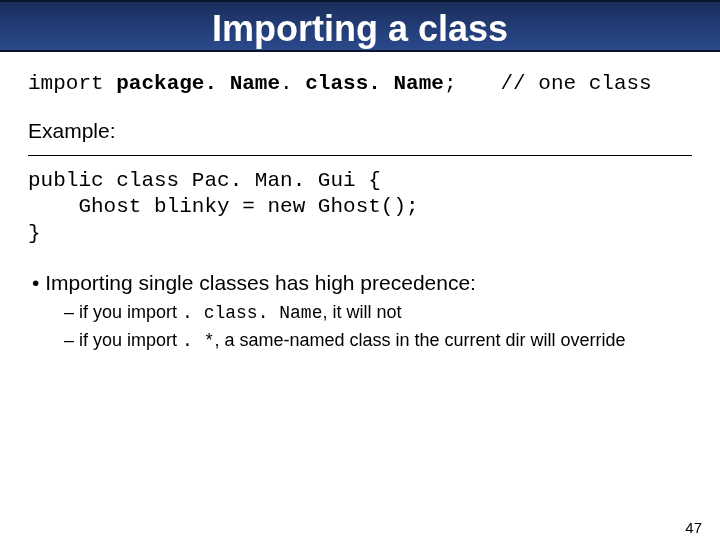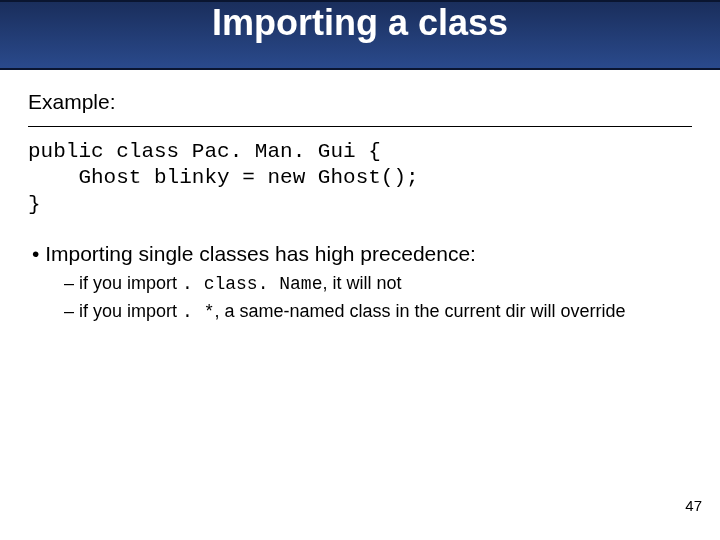--- a/index.html
+++ b/index.html
@@ -6,26 +6,26 @@
   body {
     width: 720px;
     height: 540px;
     background: #ffffff;
     font-family: Verdana, Geneva, sans-serif;
     position: relative;
     overflow: hidden;
   }
   .title-bar {
     width: 100%;
-    height: 70px;
+    height: 52px;
     background: linear-gradient(to bottom, #1a2e5c 0%, #2a4a8c 100%);
     border-top: 2px solid #0a1530;
     border-bottom: 2px solid #0a1530;
     display: flex;
-    align-items: flex-start;
+    align-items: flex-end;
     justify-content: center;
   }
   .title {
     color: #ffffff;
     font-size: 36px;
     font-weight: bold;
   }
   .content {
     padding: 20px 28px 0 28px;
     color: #000000;
@@ -74,35 +74,36 @@
     font-family: Verdana, Geneva, sans-serif;
     font-size: 18px;
     line-height: 1.3;
     margin-bottom: 4px;
     text-indent: -16px;
     padding-left: 16px;
   }
   .mono { font-family: "Courier New", monospace; }
   .slide-number {
     position: absolute;
-    bottom: 26px;
+    bottom: 4px;
     right: 18px;
     font-size: 15px;
     color: #000000;
   }
 </style>
 </head>
 <body>
 
 <div class="title-bar">
   <div class="title">Importing a class</div>
 </div>
 
 <div class="content">
 
+  <div class="syntax-line"><span>import </span><b>package. Name</b><span>.</span><b> class. Name</b><span>;</span><span class="gap"></span><span>// one class</span></div>
 
   <div class="example-label">Example:</div>
 
   <hr class="divider">
 
   <div class="code-block2"><span>public class Pac. Man. Gui {</span>
 <span>    Ghost blinky = new Ghost();</span>
 <span>}</span></div>
 
   <div class="bullet">• Importing single classes has high precedence:</div>

